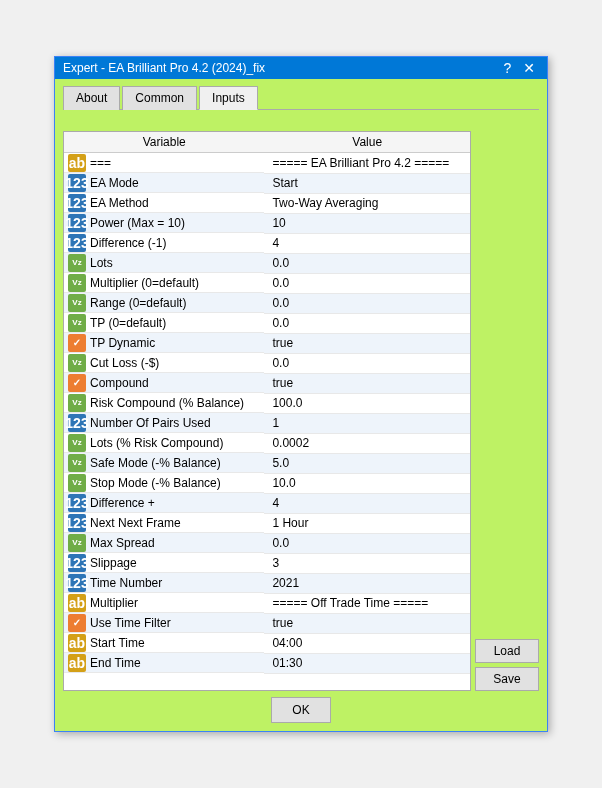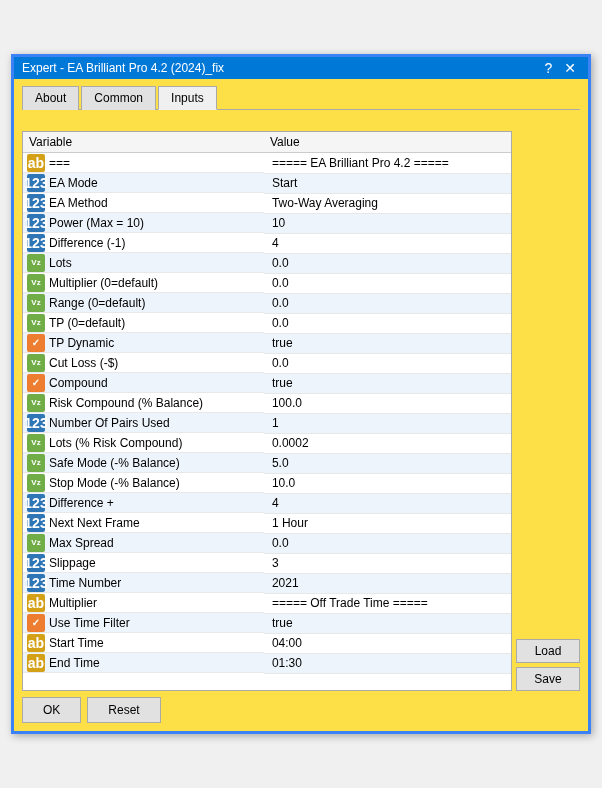--- a/index.html
+++ b/index.html
@@ -7,23 +7,23 @@
       font-family: "Segoe UI", Tahoma, Arial, sans-serif;
       font-size: 12px;
       background: #f0f0f0;
       display: flex;
       justify-content: center;
       align-items: center;
       width: 602px;
       height: 788px;
     }
     .window {
-      width: 580px;
-      background: #fde047;
-      border: 3px solid #3b82f6;
+      width: 494px;
+      background: #bef264;
+      border: 1px solid #3b82f6;
       box-shadow: 2px 2px 8px rgba(0,0,0,0.3);
     }
     .title-bar {
       background: #0078d7;
       color: white;
       padding: 4px 8px;
       display: flex;
       justify-content: space-between;
       align-items: center;
       font-size: 12px;
@@ -72,21 +72,21 @@
       background: white;
     }
     table {
       width: 100%;
       border-collapse: collapse;
     }
     .col-header {
       background: #f5f5f5;
       border-bottom: 1px solid #ccc;
       font-weight: normal;
-      text-align: left;
+      text-align: center;
       padding: 3px 6px;
       position: sticky;
       top: 0;
       z-index: 1;
     }
     tr:nth-child(even) td { background: #eef4fb; }
     tr:nth-child(odd) td { background: white; }
     td {
       padding: 2px 4px;
       border-bottom: 1px solid #e8e8e8;
@@ -114,21 +114,21 @@
     .btn {
       padding: 4px 16px;
       border: 1px solid #aaa;
       background: #e1e1e1;
       cursor: pointer;
       font-size: 12px;
       min-width: 60px;
     }
     .footer-row {
       display: flex;
-      justify-content: flex-start;
+      justify-content: center;
       gap: 6px;
       margin-top: 6px;
     }
     .footer-btn {
       padding: 5px 20px;
       border: 1px solid #aaa;
       background: #e1e1e1;
       cursor: pointer;
       font-size: 12px;
     }
@@ -362,16 +362,15 @@
           </table>
         </div>
       </div>
       <div class="right-btns">
         <button class="btn">Load</button>
         <button class="btn">Save</button>
       </div>
     </div>
     <div class="footer-row">
       <button class="footer-btn">OK</button>
-      <button class="footer-btn">Reset</button>
     </div>
   </div>
 </div>
 
 </body></html>

